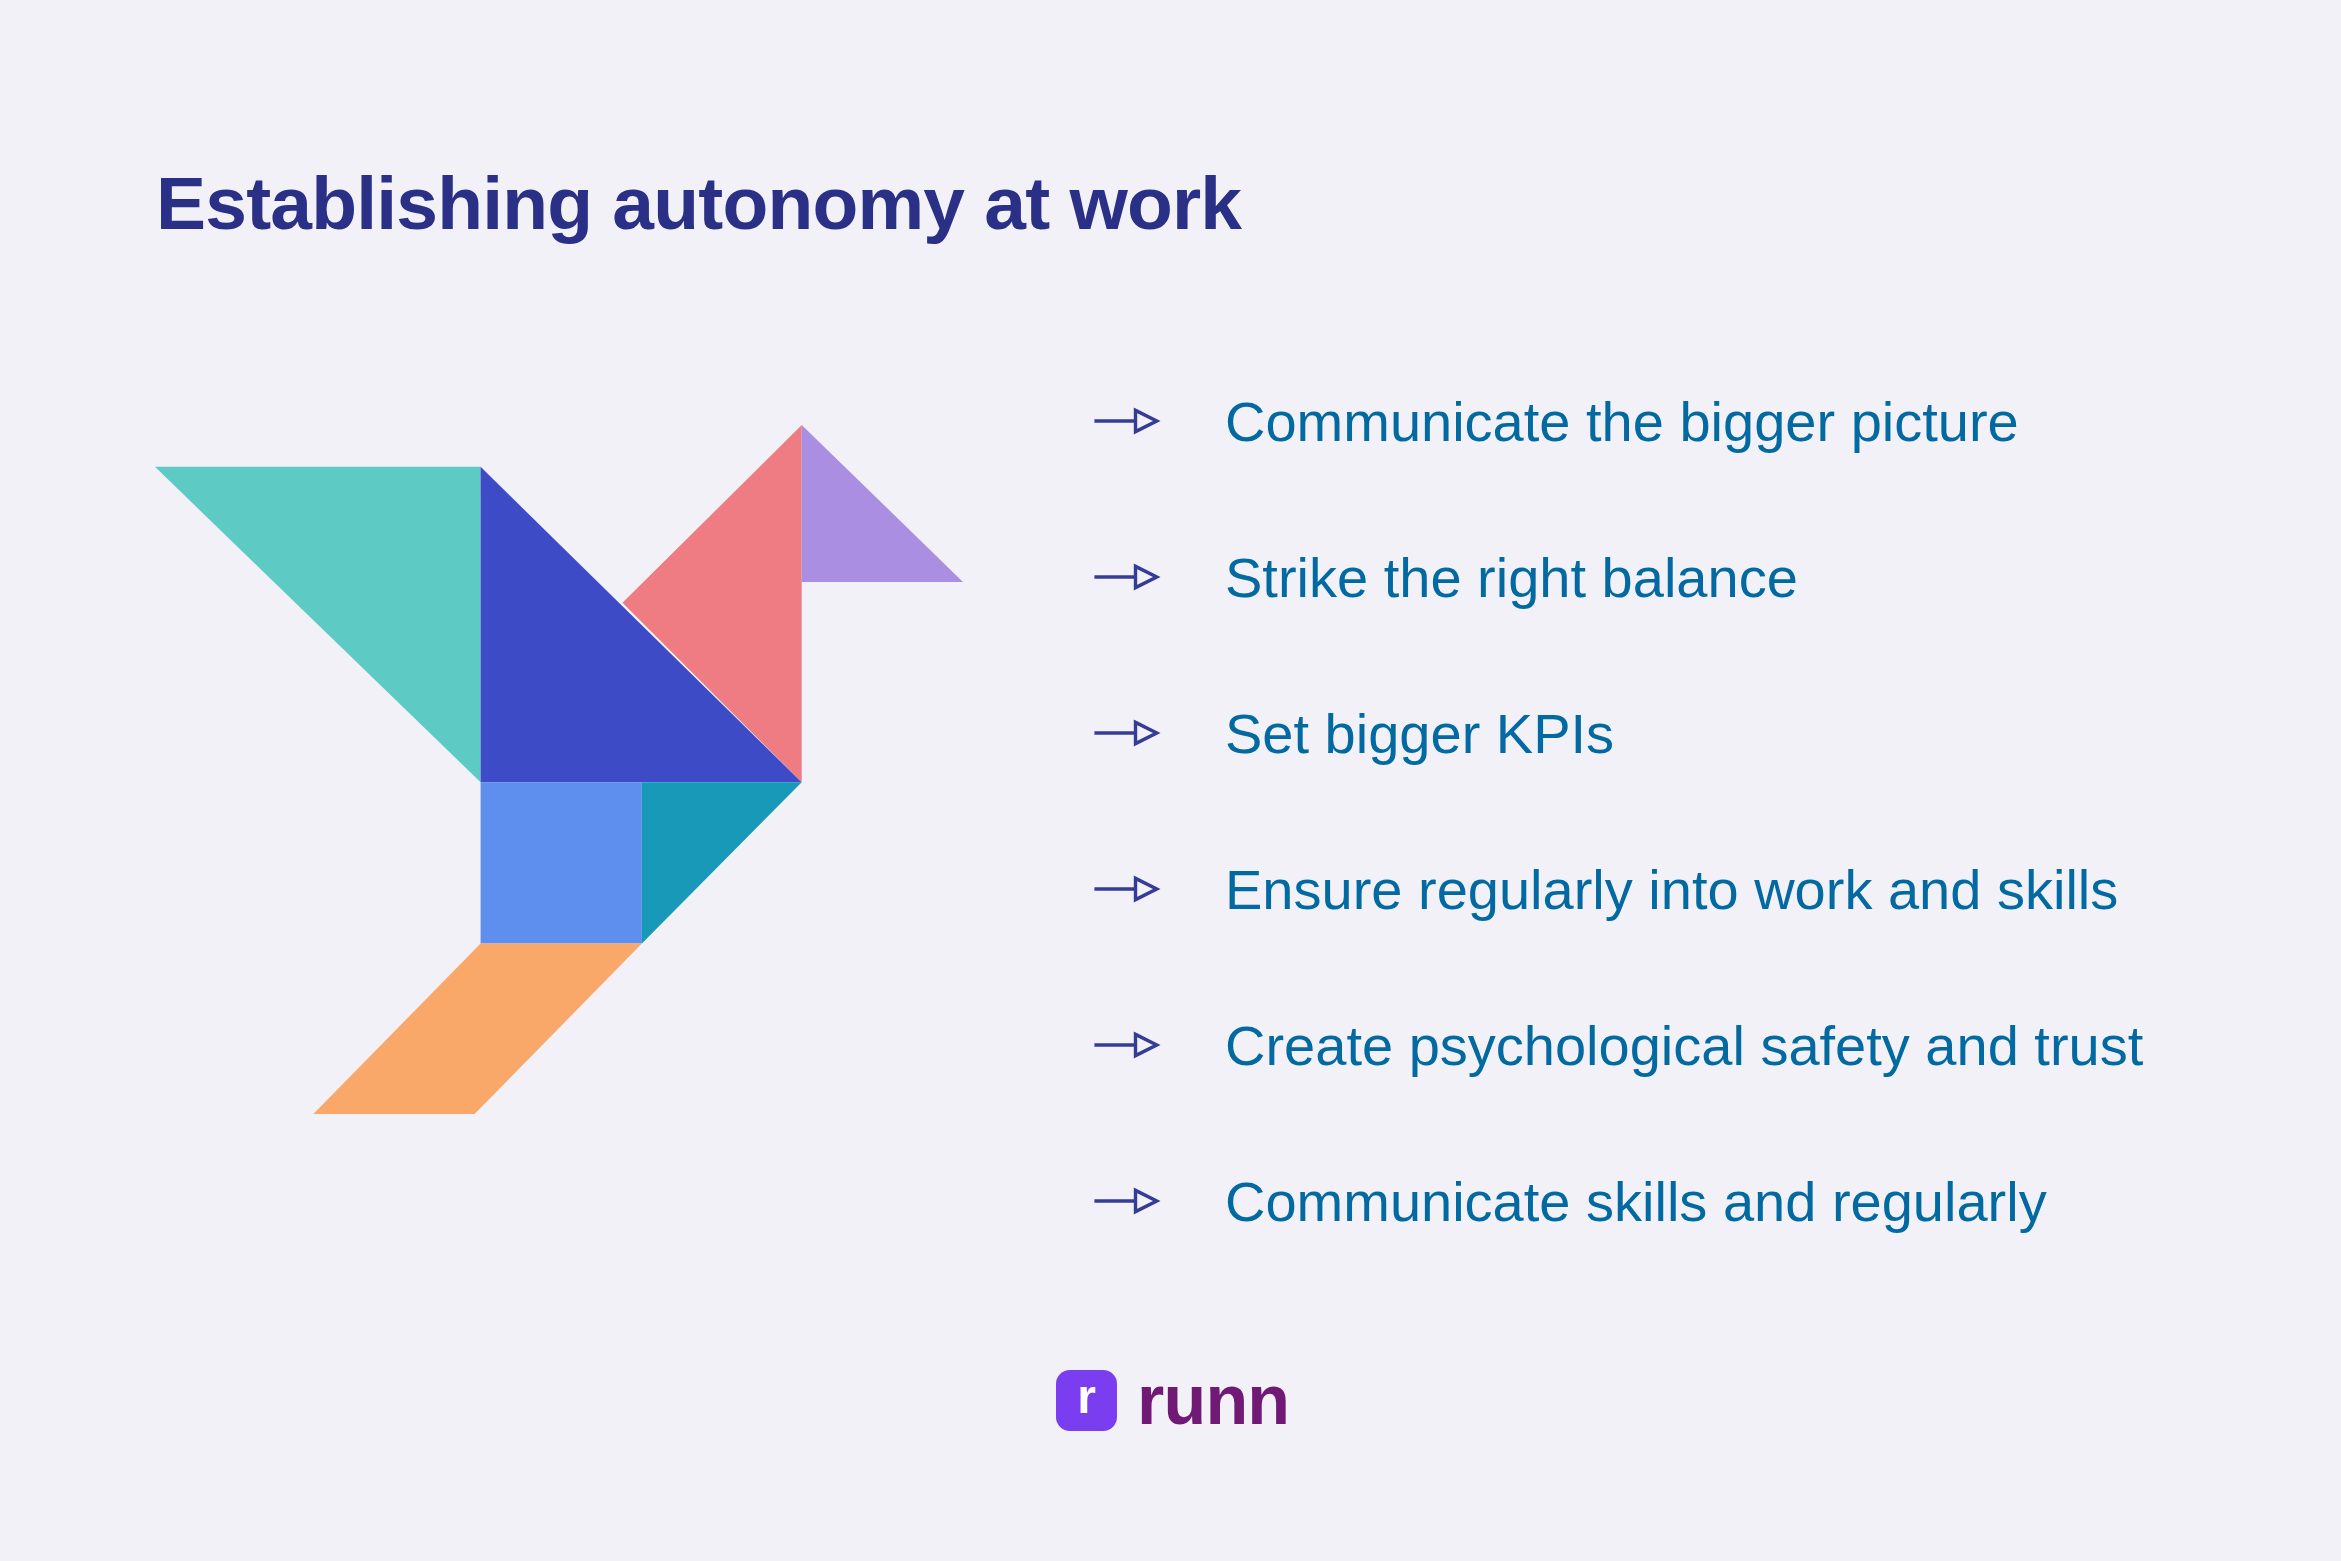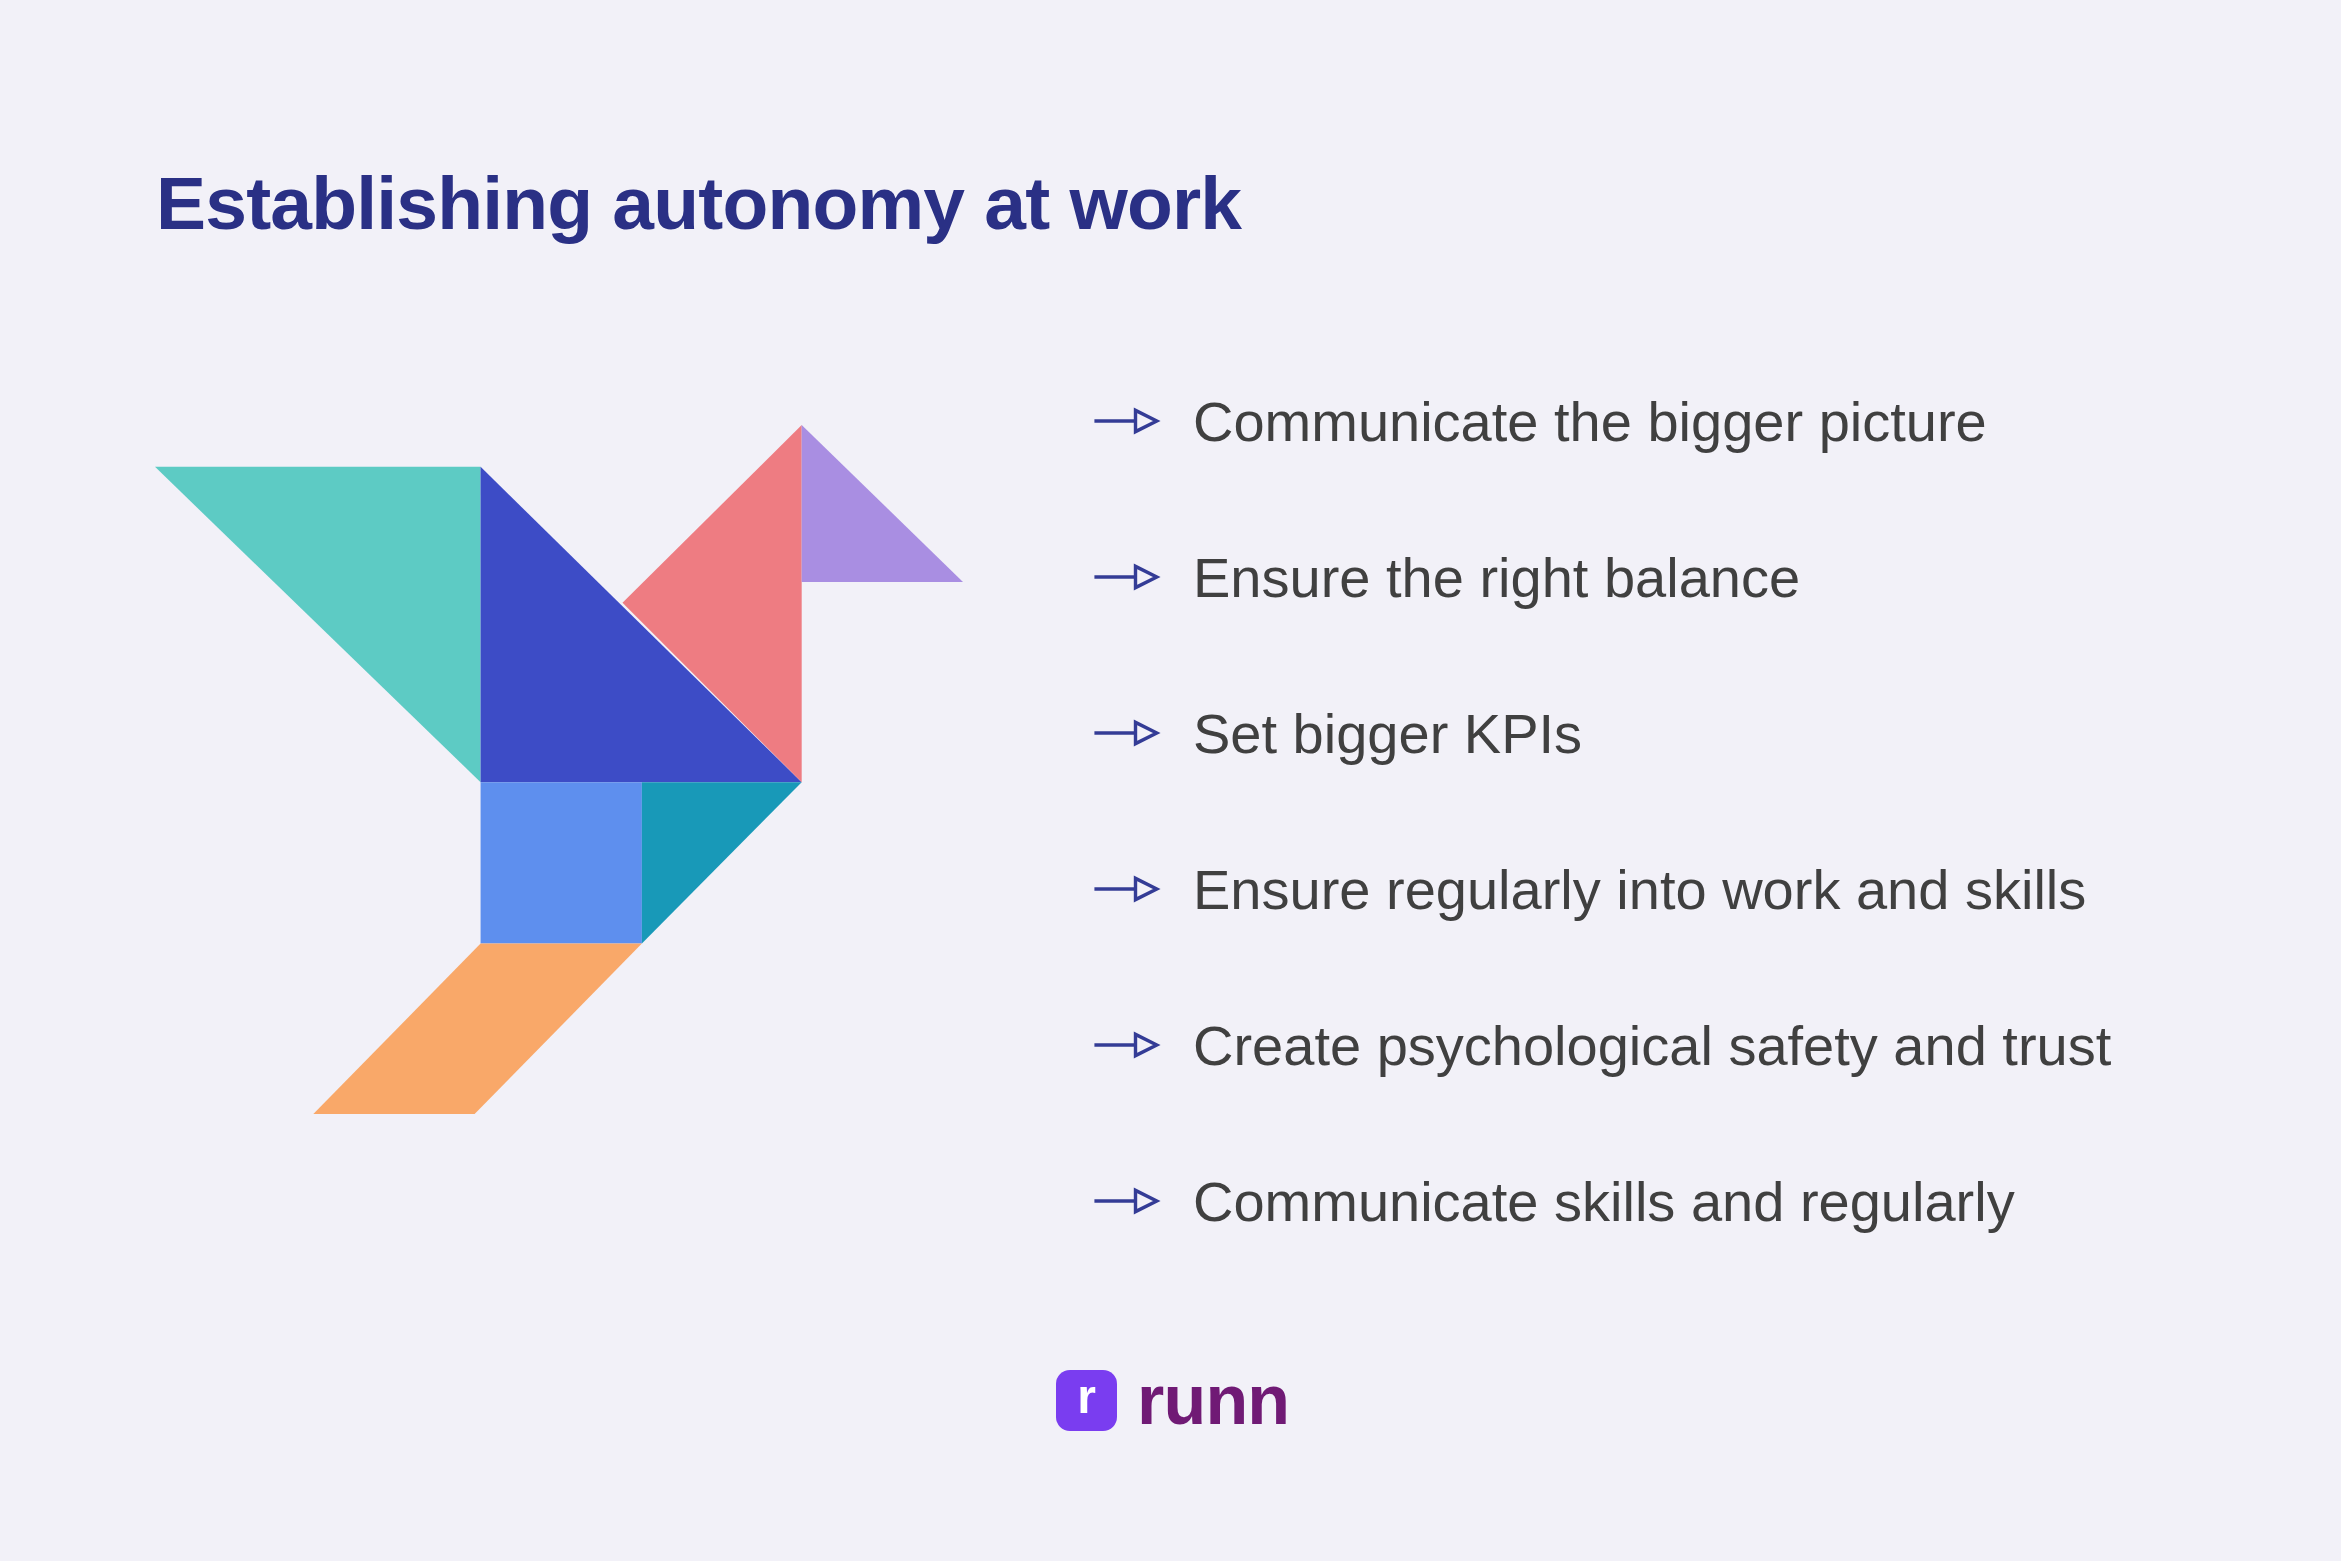--- a/index.html
+++ b/index.html
@@ -48,22 +48,23 @@
     gap: 30px;
     height: 72px;
   }
   .arrow-icon {
     width: 72px;
     height: 34px;
     flex: 0 0 auto;
   }
   .list-label {
     font-size: 56px;
-    color: #404040;
+    color: #0369a1;
     white-space: nowrap;
+    margin-left: 32px;
   }
   .logo {
     position: absolute;
     left: 1056px;
     top: 1365px;
     display: flex;
     align-items: center;
     gap: 20px;
   }
   .logo-mark {
@@ -115,21 +116,21 @@
         <polygon points="31,4.5 46,12 31,19.5" fill="none" stroke-width="2.4" stroke="#343c96"></polygon>
       </svg>
       <span class="list-label">Communicate the bigger picture</span>
     </div>
 
     <div class="list-row">
       <svg class="arrow-icon" viewBox="0 0 50 24">
         <line x1="2" y1="12" x2="31" y2="12" stroke-width="2.4" stroke="#343c96"></line>
         <polygon points="31,4.5 46,12 31,19.5" fill="none" stroke-width="2.4" stroke="#343c96"></polygon>
       </svg>
-      <span class="list-label">Ensure the right balance</span>
+      <span class="list-label">Strike the right balance</span>
     </div>
 
     <div class="list-row">
       <svg class="arrow-icon" viewBox="0 0 50 24">
         <line x1="2" y1="12" x2="31" y2="12" stroke-width="2.4" stroke="#343c96"></line>
         <polygon points="31,4.5 46,12 31,19.5" fill="none" stroke-width="2.4" stroke="#343c96"></polygon>
       </svg>
       <span class="list-label">Set bigger KPIs</span>
     </div>
 

